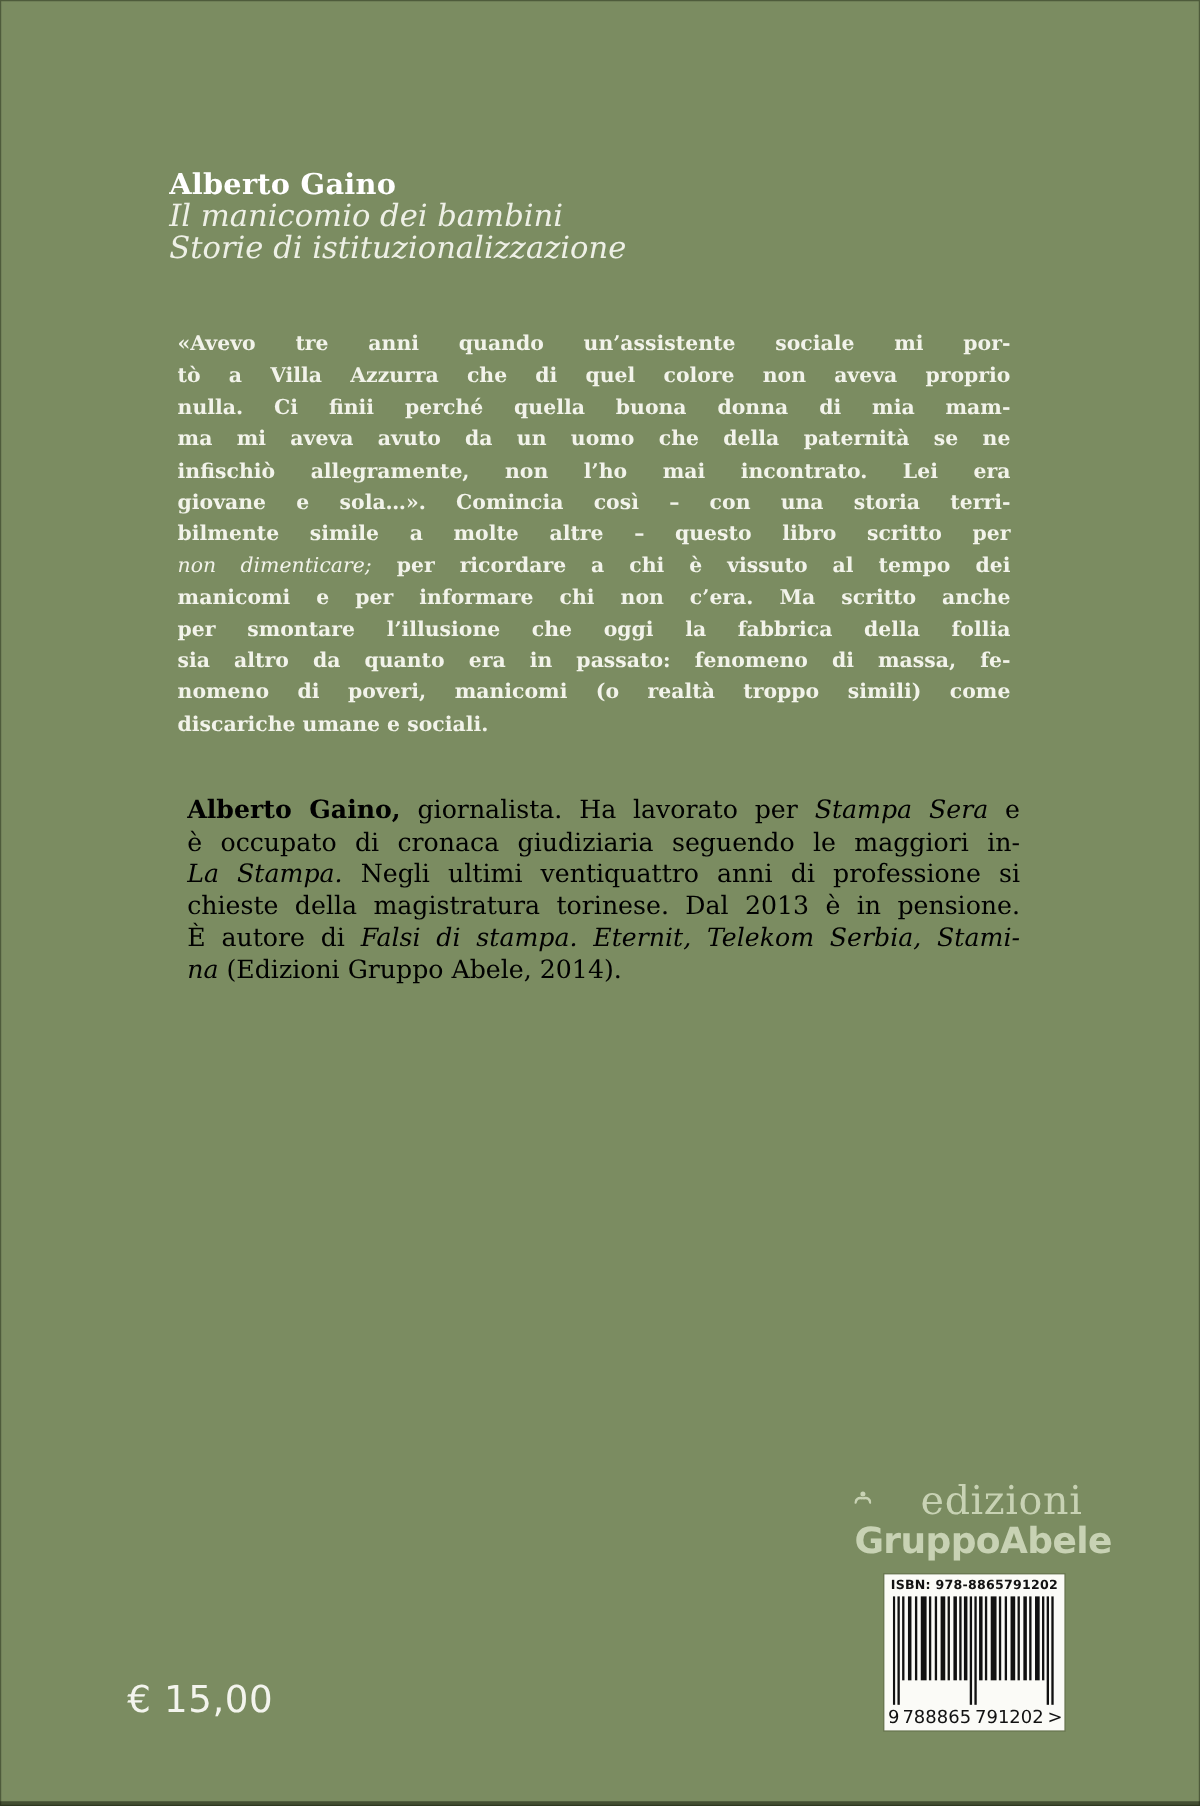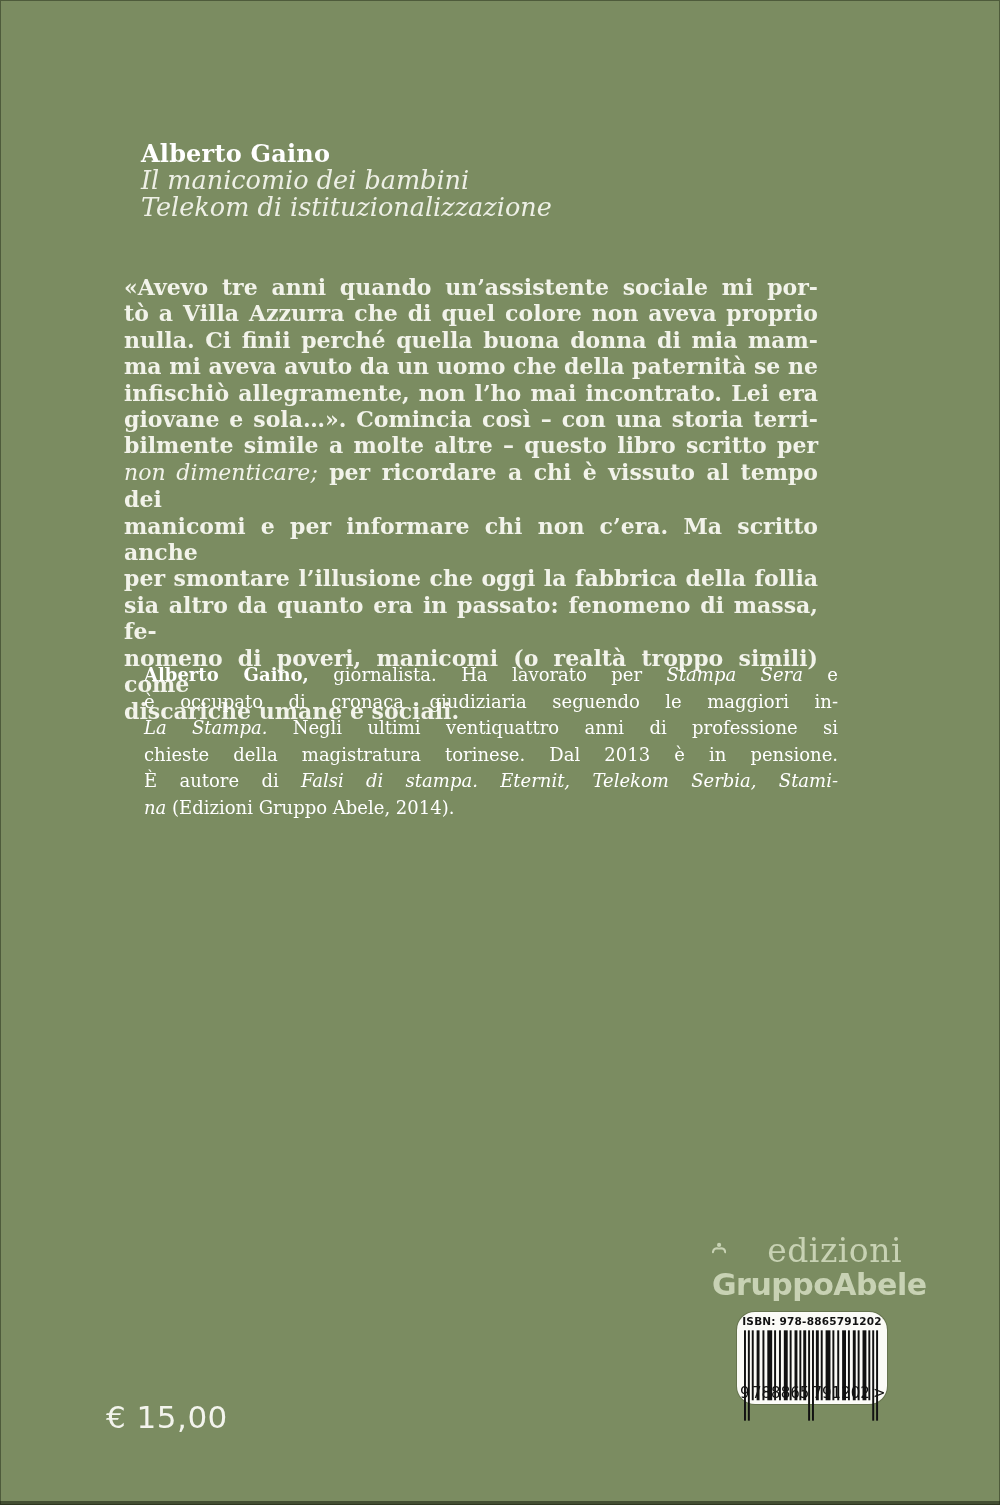--- a/index.html
+++ b/index.html
@@ -23,28 +23,28 @@
     font-weight:bold;font-size:24px;line-height:27px;
     color:#ffffff;letter-spacing:.2px;
   }
   .heading .title, .heading .subtitle{
     font-style:italic;font-size:25.5px;line-height:27px;
     color:#eef0e6;
   }
 
   
   .blurb{
-    position:absolute;left:124px;top:274px;width:694px;
-    font-weight:bold;font-size:22px;line-height:26.4px;
+    position:absolute;left:148px;top:274px;width:694px;
+    font-weight:bold;font-size:17px;line-height:26.4px;
     color:#f2f3ea;
   }
   .bio{
-    position:absolute;left:144px;top:662px;width:694px;
-    font-weight:normal;font-size:18px;line-height:26.6px;
-    color:#ffffff;
+    position:absolute;left:156px;top:662px;width:694px;
+    font-weight:normal;font-size:21px;line-height:26.6px;
+    color:#000000;
   }
   .ln{white-space:normal;}
   .jl{text-align:justify;text-align-last:justify;}
   .it{font-style:italic;}
   .itl{font-style:italic;font-weight:normal;}
   .b{font-weight:bold;}
 
   
   .publisher{
     position:absolute;left:712px;top:1231px;width:190px;
@@ -60,24 +60,23 @@
   }
   .publisher .gruppo{
     font-family:"DejaVu Sans", sans-serif;
     font-weight:bold;font-size:30px;line-height:32px;letter-spacing:-.5px;
     margin-top:2px;text-align:right;
   }
   .person-icon{display:block;margin-bottom:2px;}
 
   
   .barcode{
-    position:absolute;left:737px;top:1312px;width:150px;height:92px;
+    position:absolute;left:737px;top:1312px;width:150px;height:130px;
     background:#fbfbf7;
     box-shadow:0 0 0 1px rgba(40,45,25,.25);
-    border-radius:18px;
   }
   .barcode .isbn{
     font-family:"DejaVu Sans", sans-serif;
     font-weight:bold;font-size:10.5px;line-height:14px;
     text-align:center;color:#121212;letter-spacing:.2px;
     padding-top:2px;
   }
   .barcode svg{display:block;margin:1px auto 0;}
   .barcode .digits{
     position:absolute;left:0;right:0;bottom:2px;height:19px;
@@ -97,21 +96,21 @@
   }
 </style>
 </head>
 <body>
 
 <div class="cover">
 
   <header class="heading">
     <div class="author">Alberto Gaino</div>
     <div class="title">Il manicomio dei bambini</div>
-    <div class="subtitle">Telekom di istituzionalizzazione</div>
+    <div class="subtitle">Storie di istituzionalizzazione</div>
   </header>
 
   <section class="blurb">
     <div class="ln jl">«Avevo tre anni quando un’assistente sociale mi por-</div>
     <div class="ln jl">tò a Villa Azzurra che di quel colore non aveva proprio</div>
     <div class="ln jl">nulla. Ci finii perché quella buona donna di mia mam-</div>
     <div class="ln jl">ma mi aveva avuto da un uomo che della paternità se ne</div>
     <div class="ln jl">infischiò allegramente, non l’ho mai incontrato. Lei era</div>
     <div class="ln jl">giovane e sola…». Comincia così – con una storia terri-</div>
     <div class="ln jl">bilmente simile a molte altre – questo libro scritto per</div>

